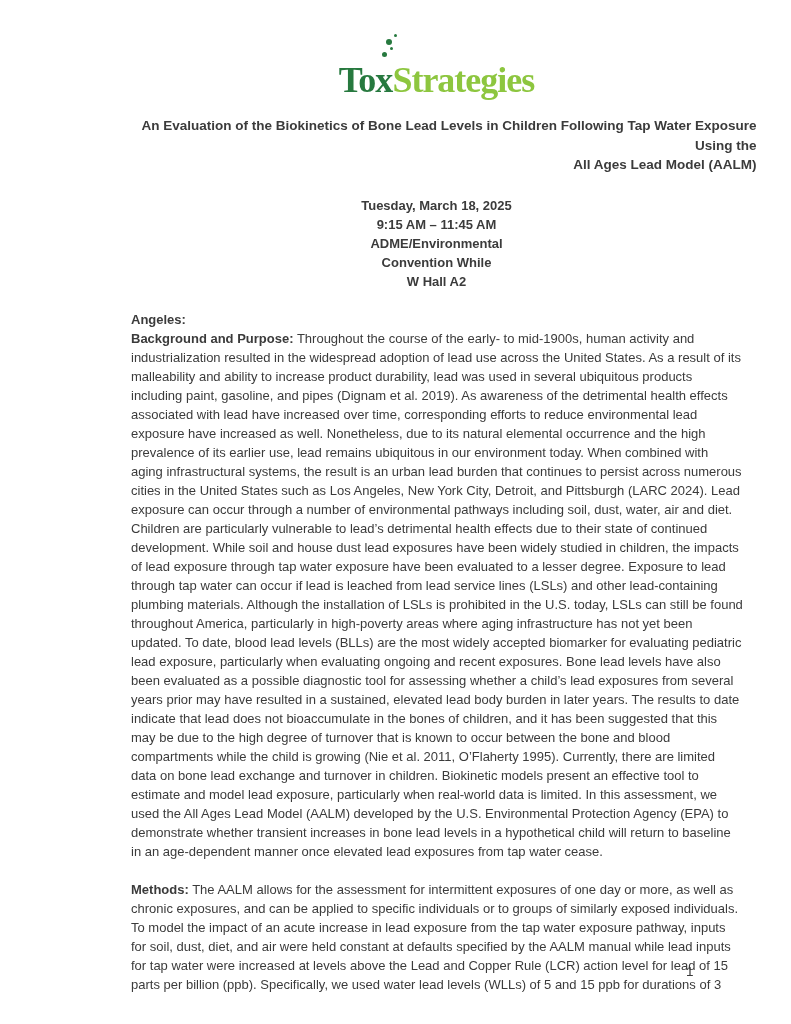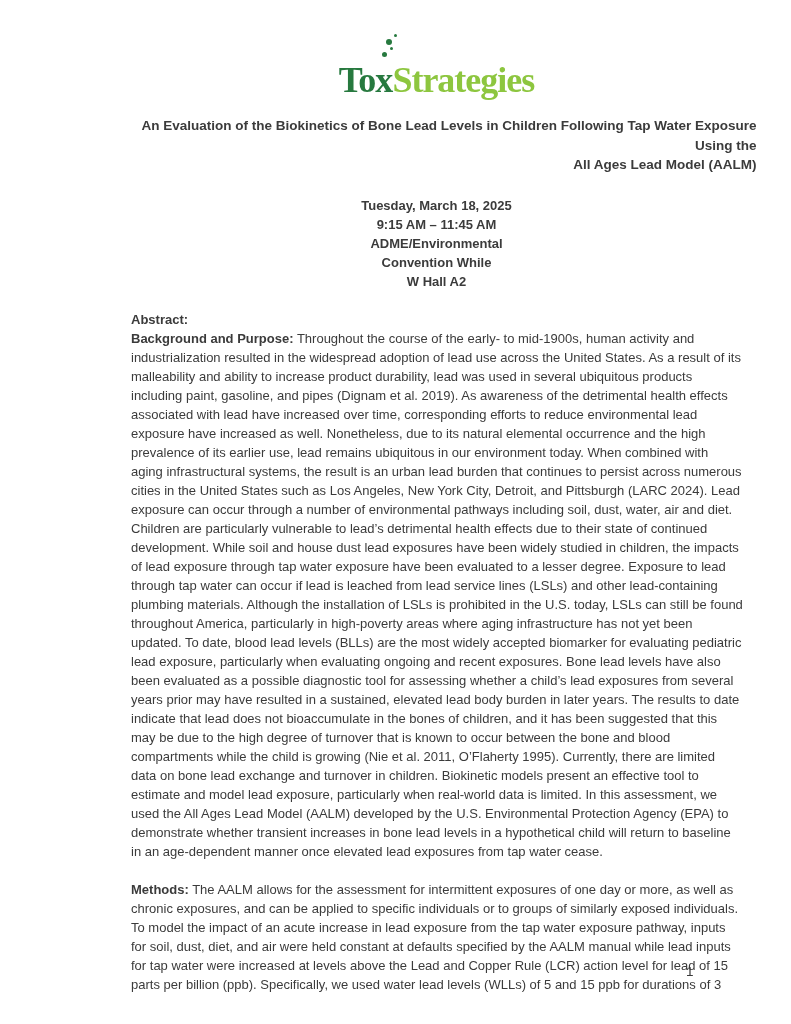--- a/index.html
+++ b/index.html
@@ -91,20 +91,20 @@
 
   <div class="session center">
     <div>Tuesday, March 18, 2025</div>
     <div>9:15 AM – 11:45 AM</div>
     <div>ADME/Environmental</div>
     <div>Convention While</div>
     <div>W Hall A2</div>
   </div>
 
   <div class="content">
-    <div class="bold">Abstract:</div>
+    <div class="bold">Angeles:</div>
     <p class="para"><span class="bold">Background and Purpose:</span><span> Throughout the course of the early- to mid-1900s, human activity and industrialization resulted in the widespread adoption of lead use across the United States. As a result of its malleability and ability to increase product durability, lead was used in several ubiquitous products including paint, gasoline, and pipes (Dignam et al. 2019). As awareness of the detrimental health effects associated with lead have increased over time, corresponding efforts to reduce environmental lead exposure have increased as well. Nonetheless, due to its natural elemental occurrence and the high prevalence of its earlier use, lead remains ubiquitous in our environment today. When combined with aging infrastructural systems, the result is an urban lead burden that continues to persist across numerous cities in the United States such as Los Angeles, New York City, Detroit, and Pittsburgh (LARC 2024). Lead exposure can occur through a number of environmental pathways including soil, dust, water, air and diet. Children are particularly vulnerable to lead’s detrimental health effects due to their state of continued development. While soil and house dust lead exposures have been widely studied in children, the impacts of lead exposure through tap water exposure have been evaluated to a lesser degree. Exposure to lead through tap water can occur if lead is leached from lead service lines (LSLs) and other lead-containing plumbing materials. Although the installation of LSLs is prohibited in the U.S. today, LSLs can still be found throughout America, particularly in high-poverty areas where aging infrastructure has not yet been updated. To date, blood lead levels (BLLs) are the most widely accepted biomarker for evaluating pediatric lead exposure, particularly when evaluating ongoing and recent exposures. Bone lead levels have also been evaluated as a possible diagnostic tool for assessing whether a child’s lead exposures from several years prior may have resulted in a sustained, elevated lead body burden in later years. The results to date indicate that lead does not bioaccumulate in the bones of children, and it has been suggested that this may be due to the high degree of turnover that is known to occur between the bone and blood compartments while the child is growing (Nie et al. 2011, O’Flaherty 1995). Currently, there are limited data on bone lead exchange and turnover in children. Biokinetic models present an effective tool to estimate and model lead exposure, particularly when real-world data is limited. In this assessment, we used the All Ages Lead Model (AALM) developed by the U.S. Environmental Protection Agency (EPA) to demonstrate whether transient increases in bone lead levels in a hypothetical child will return to baseline in an age-dependent manner once elevated lead exposures from tap water cease.</span></p>
     <p class="para"><span class="bold">Methods:</span><span> The AALM allows for the assessment for intermittent exposures of one day or more, as well as chronic exposures, and can be applied to specific individuals or to groups of similarly exposed individuals. To model the impact of an acute increase in lead exposure from the tap water exposure pathway, inputs for soil, dust, diet, and air were held constant at defaults specified by the AALM manual while lead inputs for tap water were increased at levels above the Lead and Copper Rule (LCR) action level for lead of 15 parts per billion (ppb). Specifically, we used water lead levels (WLLs) of 5 and 15 ppb for durations of 3</span></p>
   </div>
 
   <div class="page-number">1</div>
 
 </div>
 
 </body></html>

